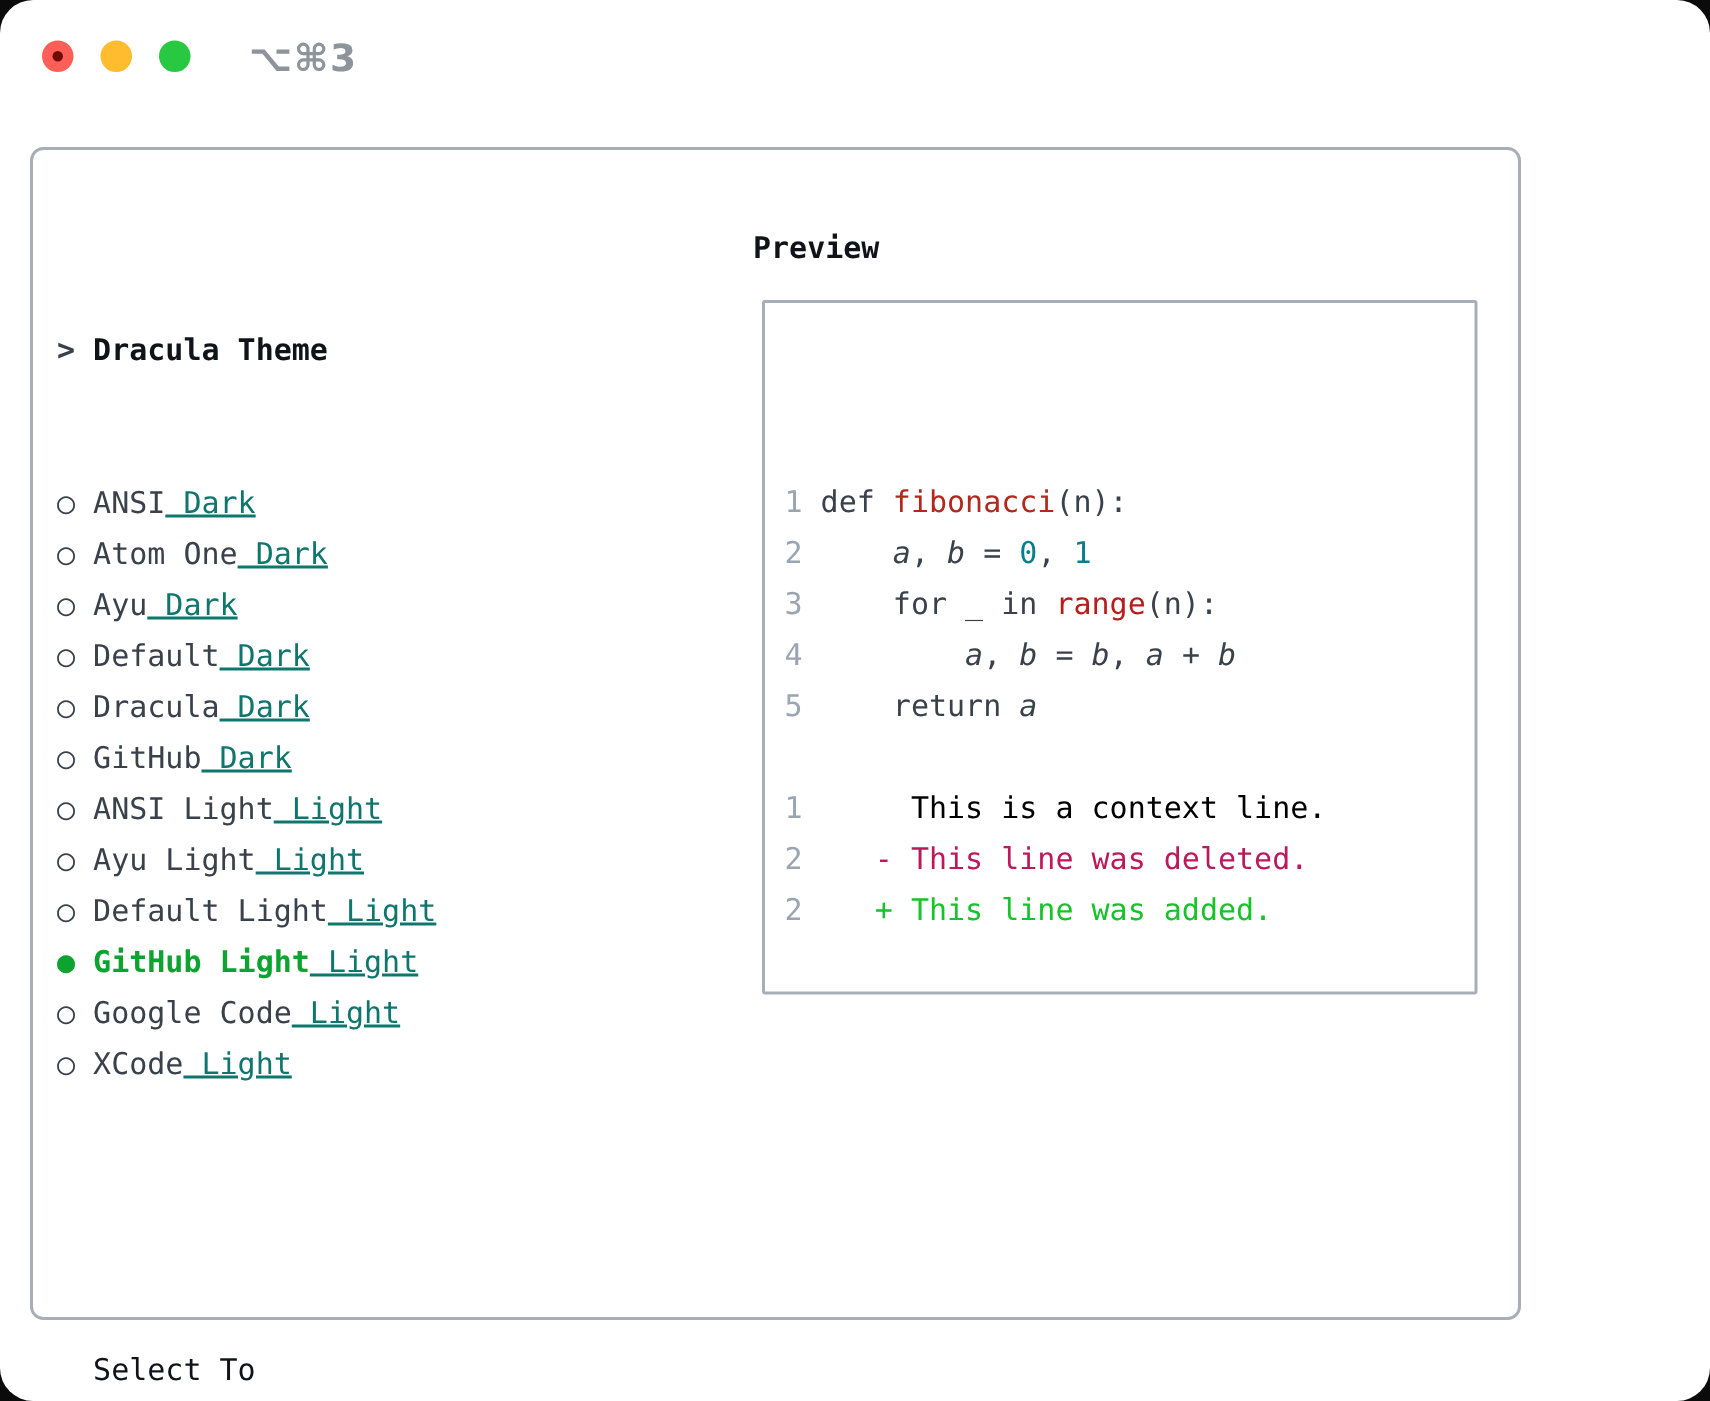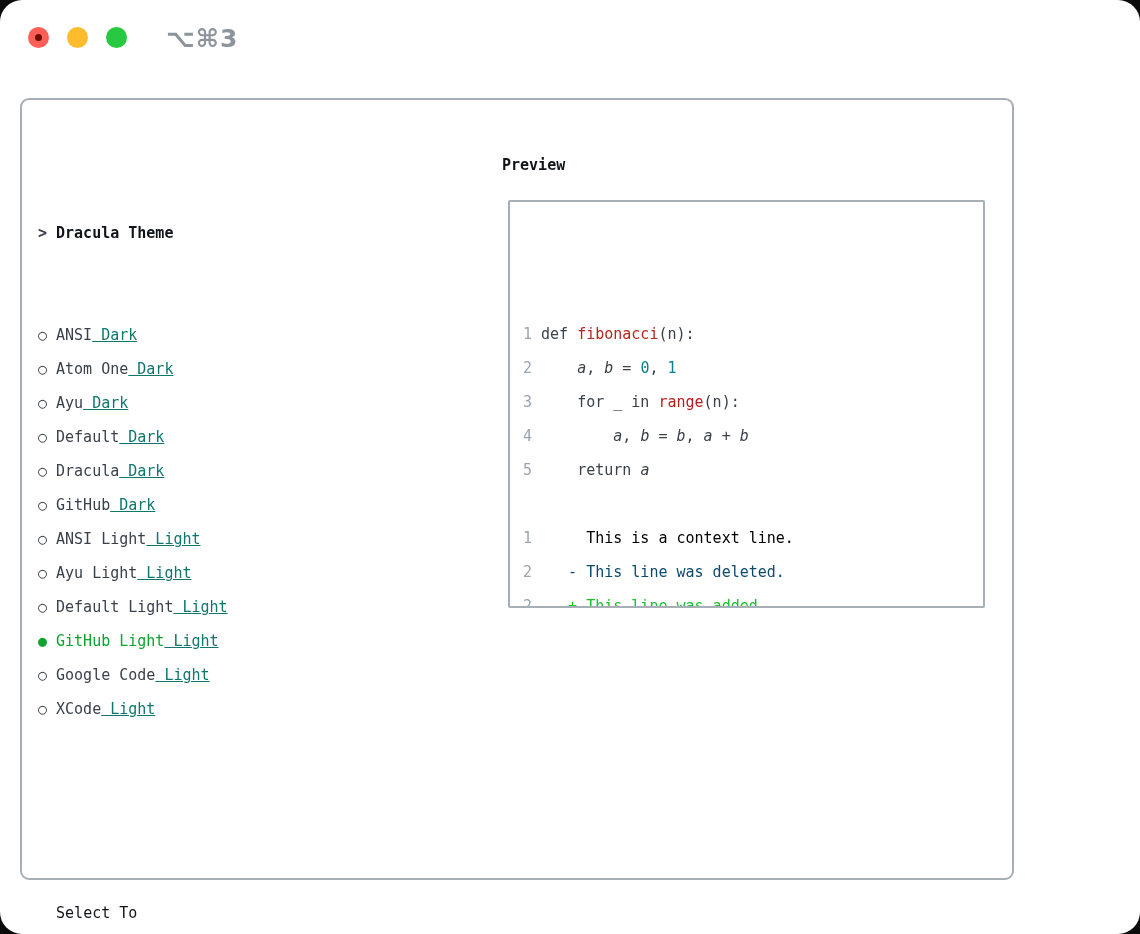--- a/index.html
+++ b/index.html
@@ -19,47 +19,47 @@
     position:absolute;left:166px;top:24px;
     font-family:"DejaVu Sans","Liberation Sans",sans-serif;
     font-size:25px;font-weight:bold;color:#8d949c;letter-spacing:1px;
   }
   
   .panel{
     position:absolute;left:20px;top:98px;width:994px;height:782px;
     border:2px solid #a7aeb6;border-radius:9px;box-sizing:border-box;
     background:#ffffff;
   }
-  .mono{font-size:15px;line-height:34px;white-space:pre;}
+  .mono{font-size:20px;line-height:34px;white-space:pre;}
   
   .left-col{position:absolute;left:38px;top:148px;}
   .row{display:block;height:34px;}
   .hdr{color:#101418;font-weight:bold;}
   .bullet{display:inline-block;width:1ch;margin-right:1ch;color:#3a414b;}
   .bullet.sel{color:#0ca32e;}
   .t-name{color:#3a414b;text-align:right;}
-  .t-name.sel{color:#0ca32e;}
+  .t-name.sel{color:#0ca32e;font-weight:bold;}
   .t-variant{color:#0f766e;text-decoration:underline;}
   .indent2{padding-left:2ch;}
   .spacer{height:34px;}
   
   .preview-label{position:absolute;left:502px;top:148px;color:#101418;font-weight:bold;}
   .preview-box{
-    position:absolute;left:508px;top:200px;width:477px;height:408px;
+    position:absolute;left:508px;top:200px;width:477px;height:463px;
     border:2px solid #a7aeb6;border-radius:2px;box-sizing:border-box;
     padding:47px 0 0 13px;overflow:hidden;background:#ffffff;
   }
   .lineno{display:inline-block;width:1ch;margin-right:1ch;color:#9aa5b2;}
   .cl-plain{color:#3a414b;}
   .cl-func{color:#b3281c;}
   .cl-num{color:#087f8c;}
   .cl-call{color:#b91c1c;}
   .cl-var{color:#3a414b;font-style:italic;}
   .cl-ctx{color:#000000;}
-  .cl-del{color:#0c4a6e;}
+  .cl-del{color:#be185d;}
   .cl-add{color:#17c22b;}
 </style>
 </head>
 <body>
 
 <div class="window">
 
   <div class="titlebar">
     <div class="tl red"></div>
     <div class="tl yellow"></div>

